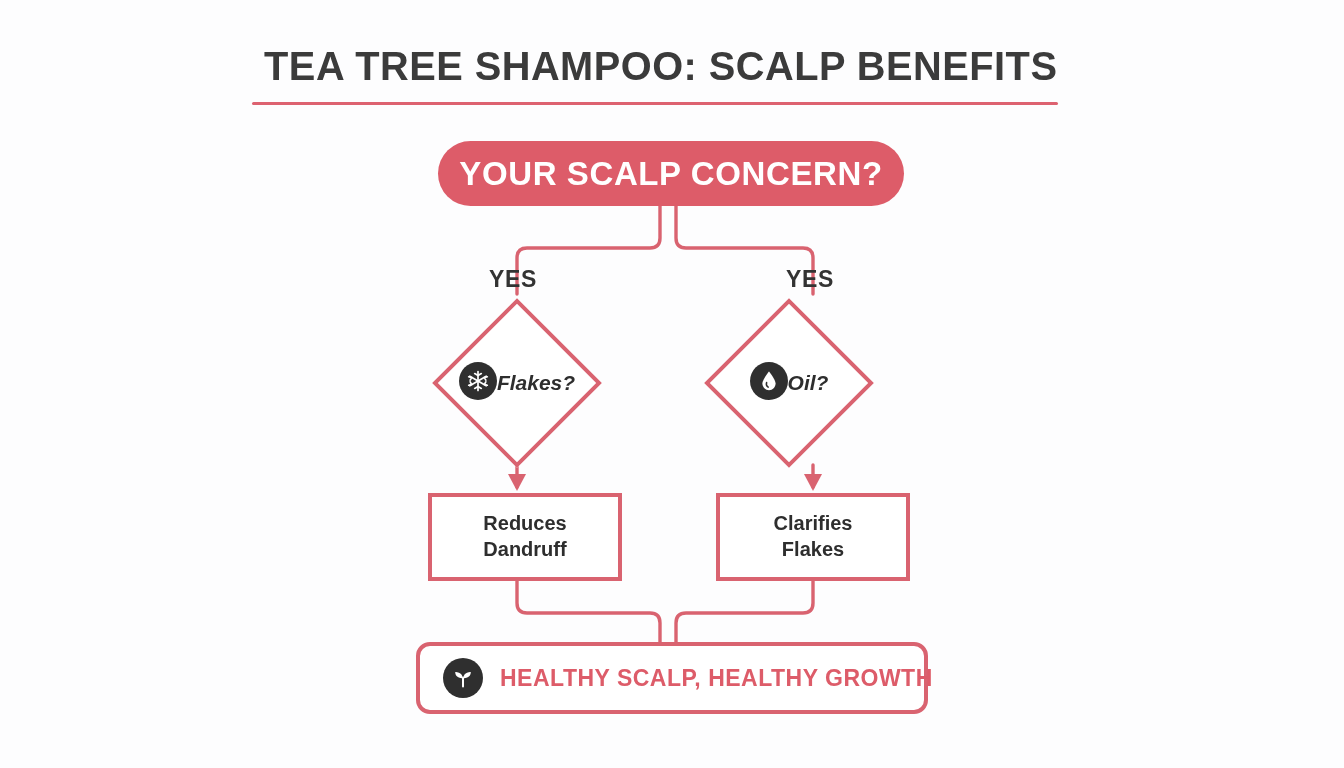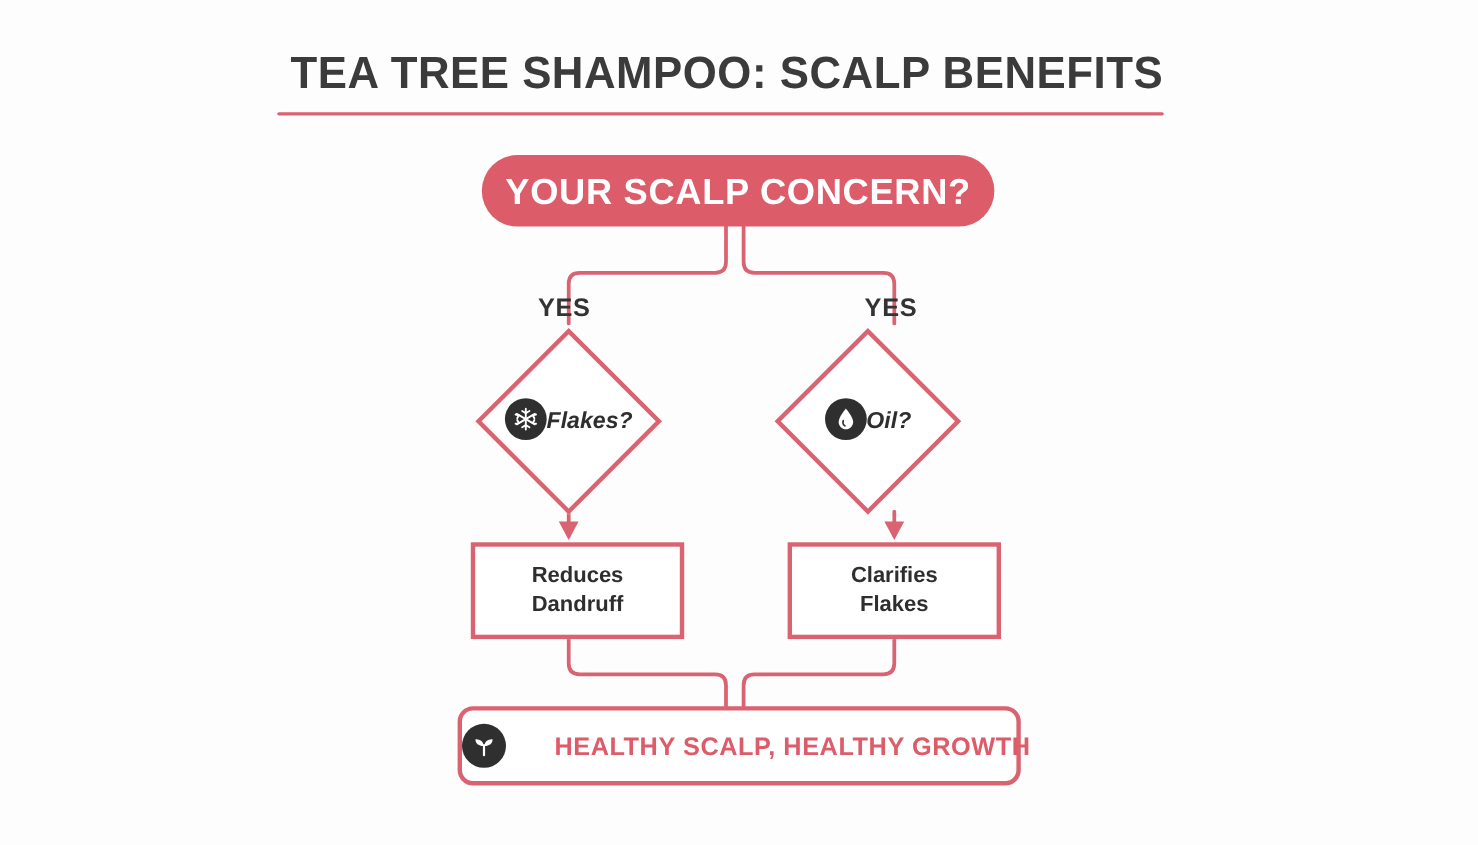--- a/index.html
+++ b/index.html
@@ -169,21 +169,21 @@
     left: 416px;
     top: 642px;
     width: 512px;
     height: 72px;
     border: 4px solid #d96370;
     border-radius: 14px;
     background: #ffffff;
     box-sizing: border-box;
     display: flex;
     align-items: center;
-    gap: 27px;
+    padding-left: 23px;
   }
   #final-node .badge {
     width: 40px;
     height: 40px;
     margin-bottom: 0;
     flex: 0 0 auto;
   }
   .final-label {
     font-family: "Liberation Sans Narrow", "Liberation Sans", sans-serif;
     font-size: 23px;

